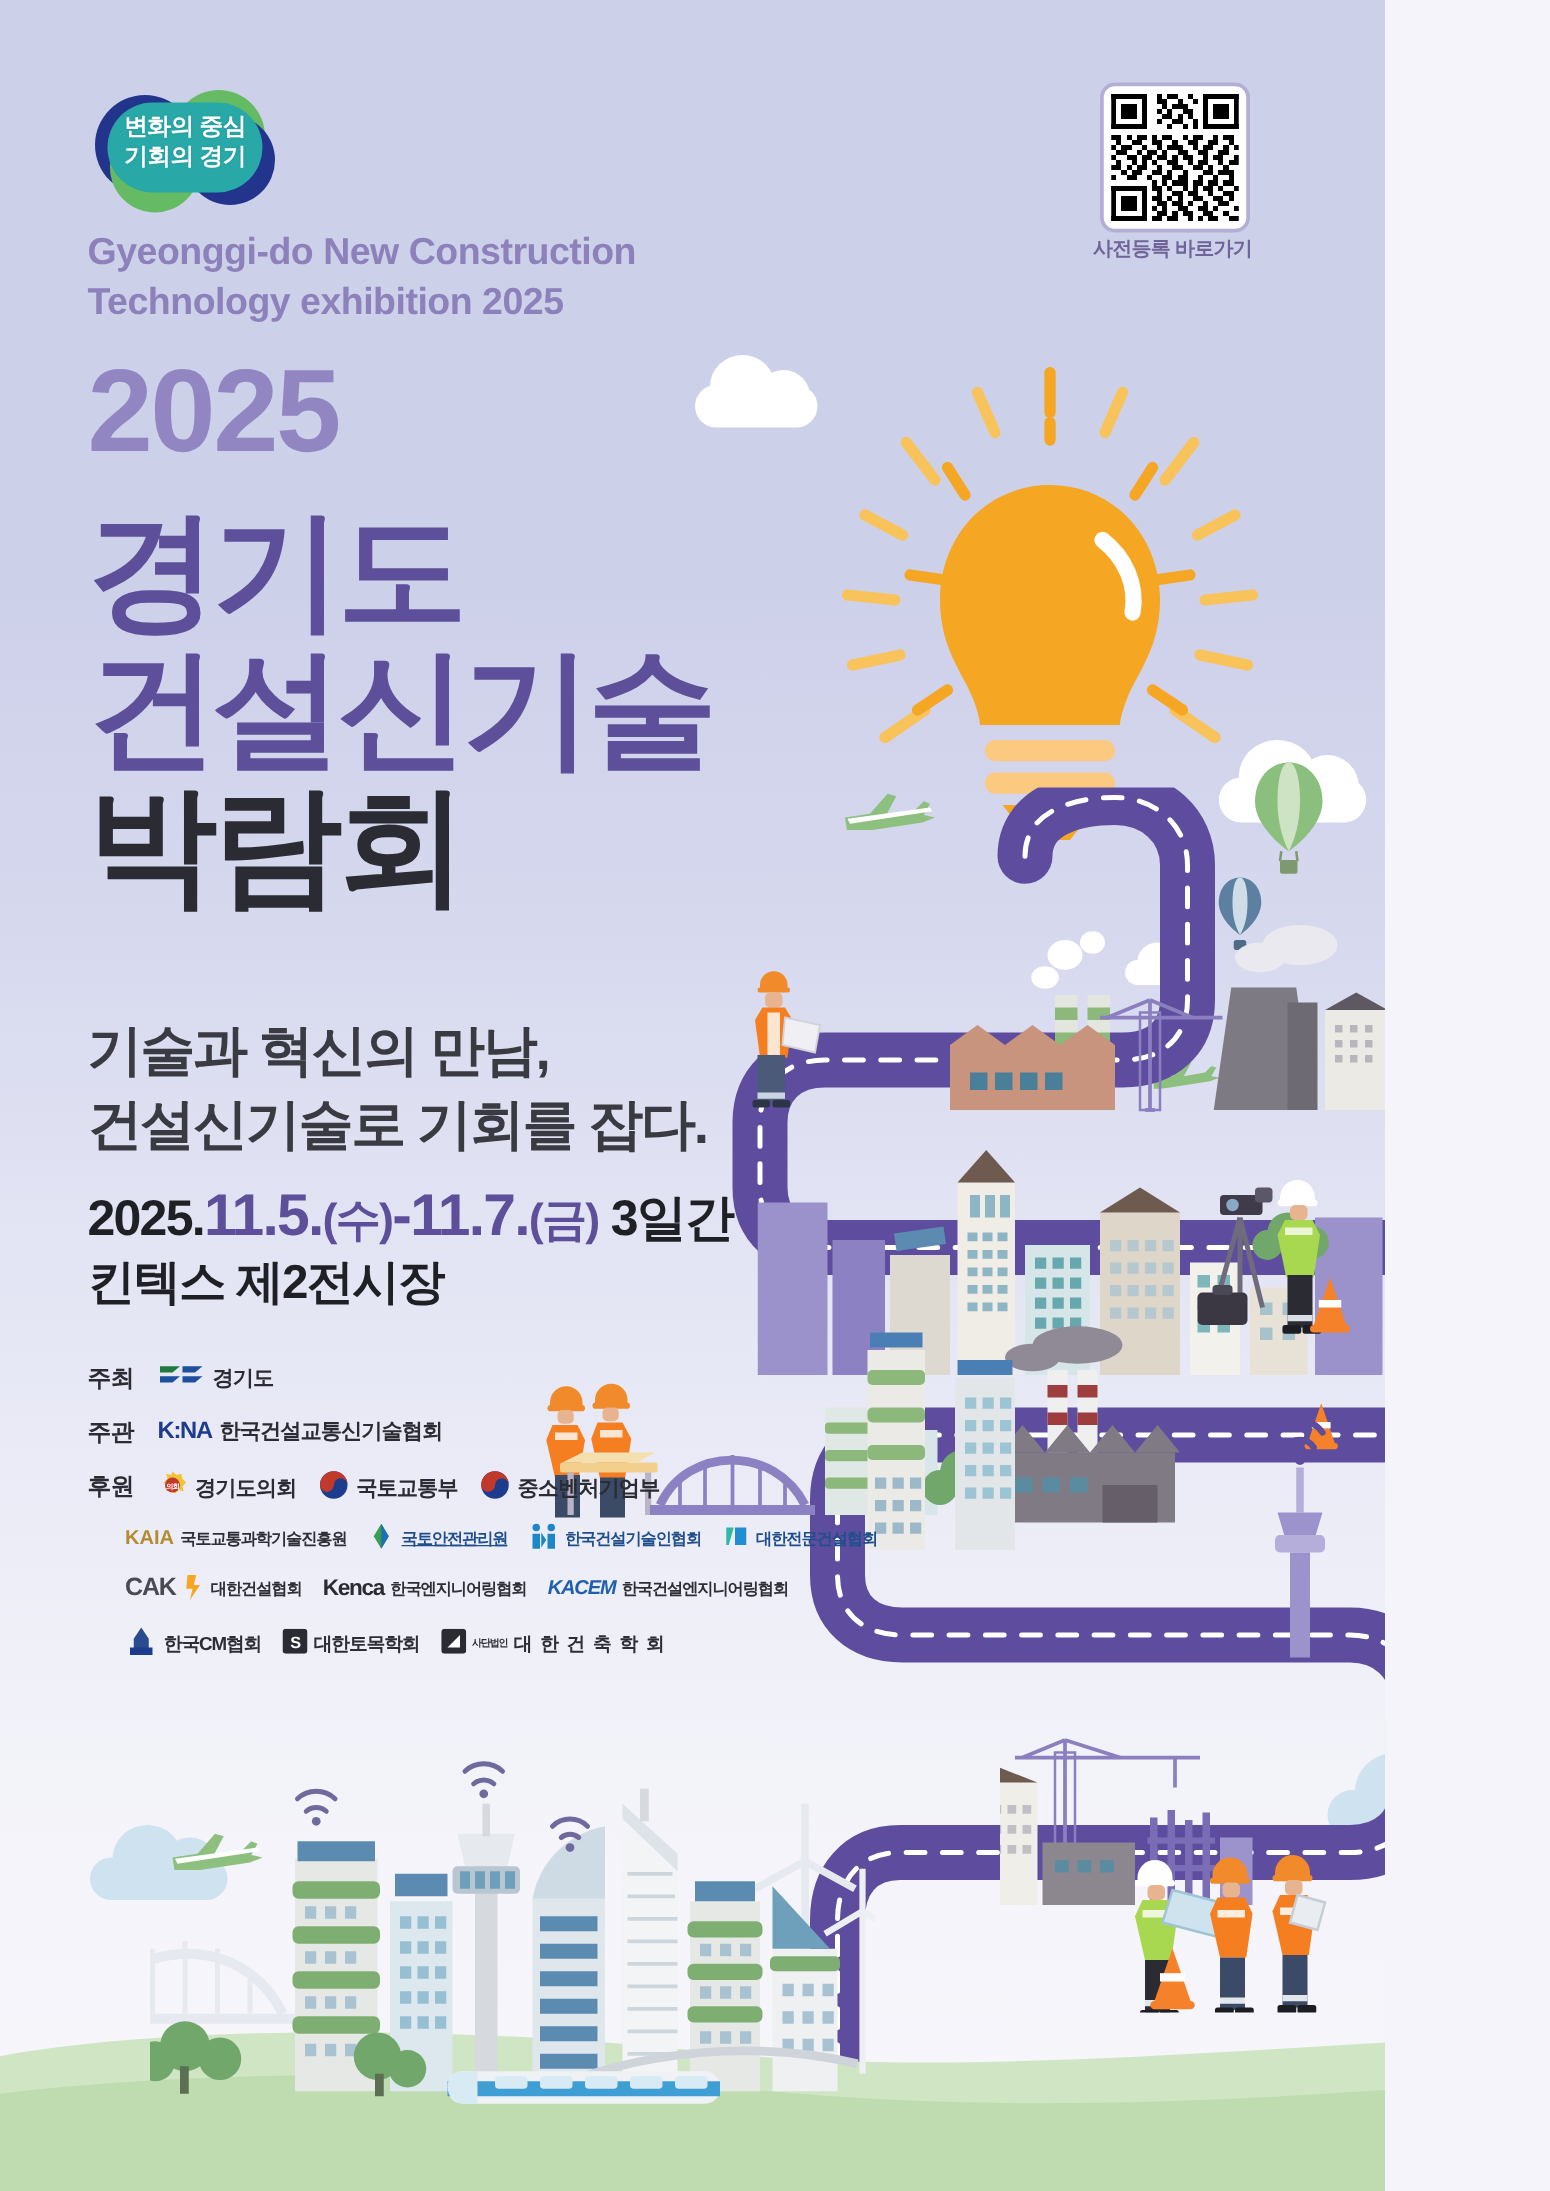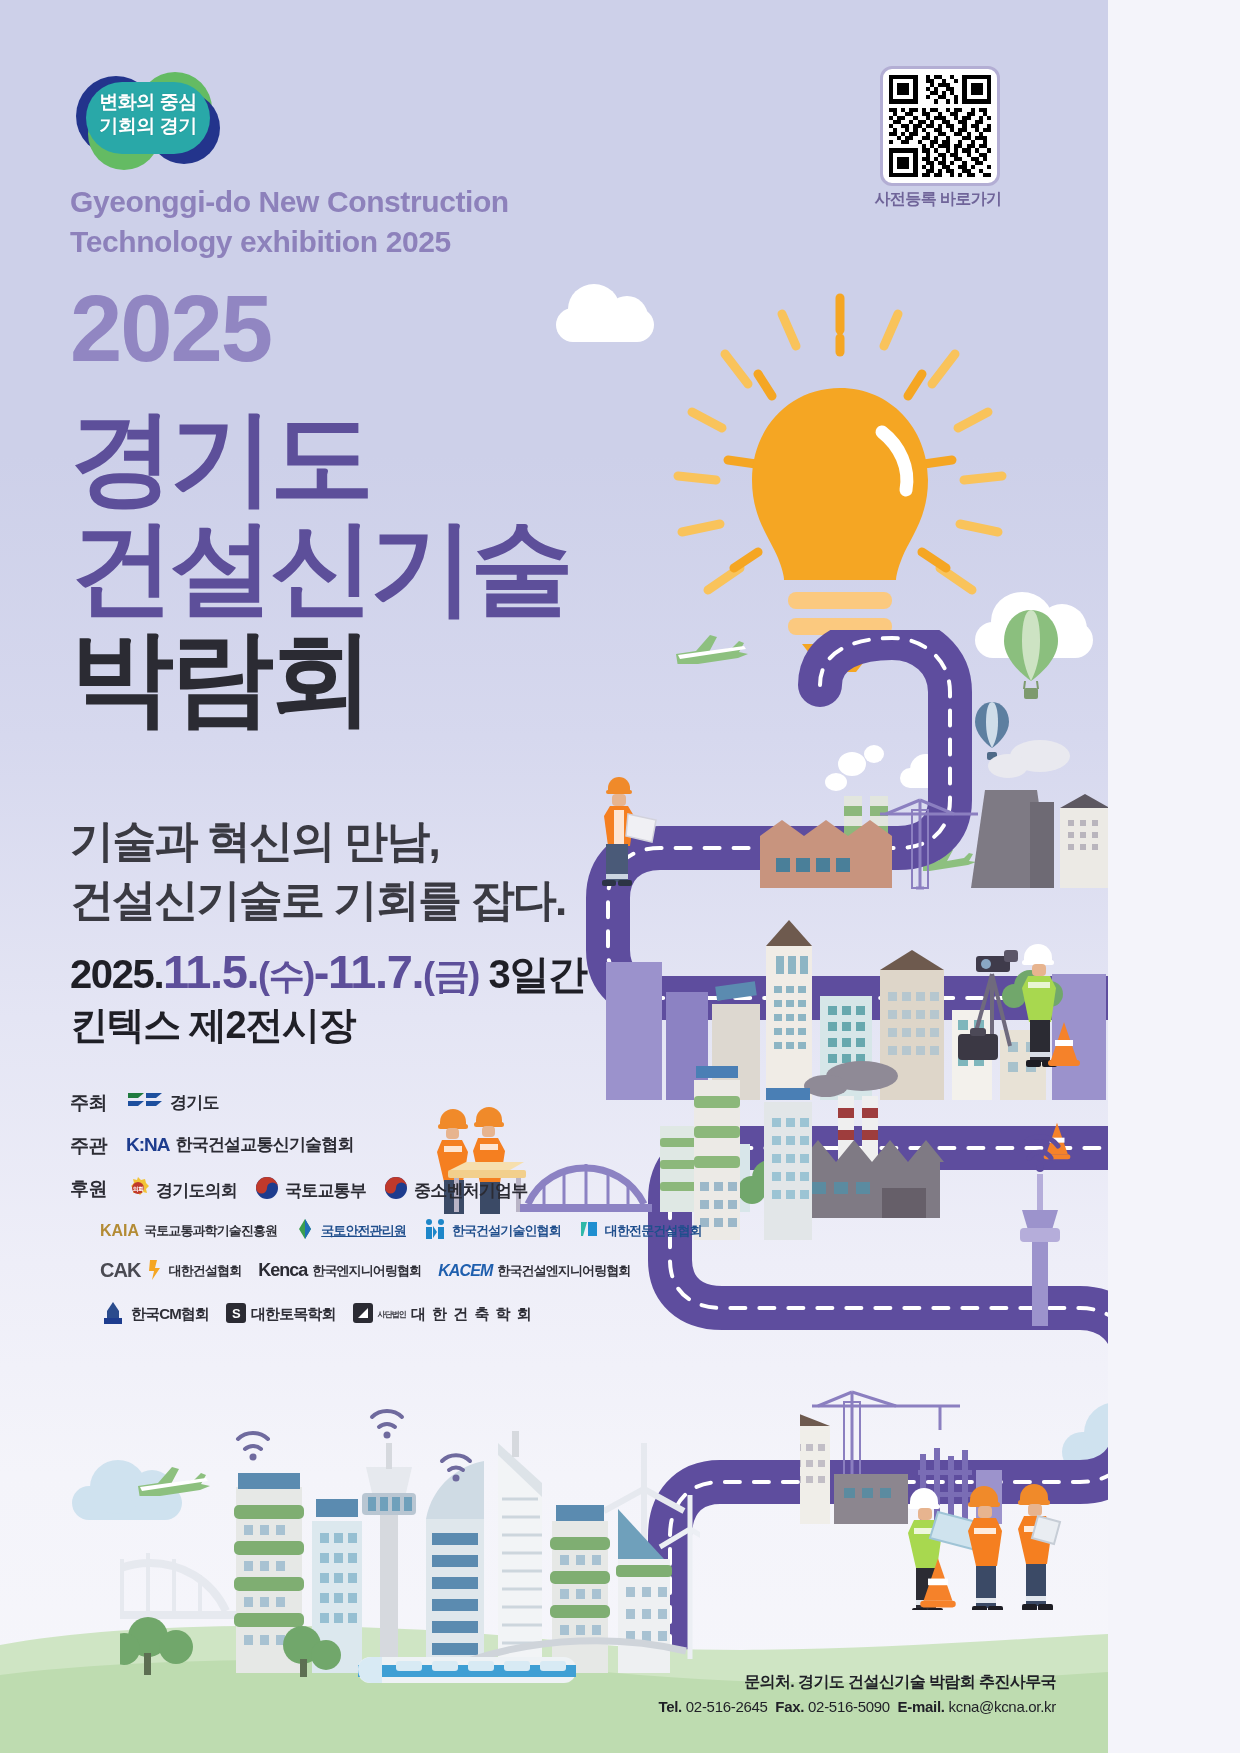--- a/index.html
+++ b/index.html
@@ -1103,21 +1103,14 @@
               <rect width="20" height="20" rx="3" fill="#2b2b33"></rect>
               <path d="M5 15l10-10v10z" fill="#fff"></path>
             </svg>
         </span>
         <span class="plogo" style="font-size:8px;line-height:1;color:#2b2b33;">사단법인</span>
         <span style="letter-spacing:1px;">대 한 건 축 학 회</span>
       </div>
     </div>
   </div>
 
-  <div class="footer">
-    <div class="f1">문의처. 경기도 건설신기술 박람회 추진사무국</div>
-    <div class="f2"><b>Tel.</b>
-      <span>02-516-2645</span>&nbsp;&nbsp;<b>Fax.</b>
-      <span>02-516-5090</span>&nbsp;&nbsp;<b>E-mail.</b>
-      <span>kcna@kcna.or.kr</span></div>
-  </div>
 
 </div>
 
 </body></html>

